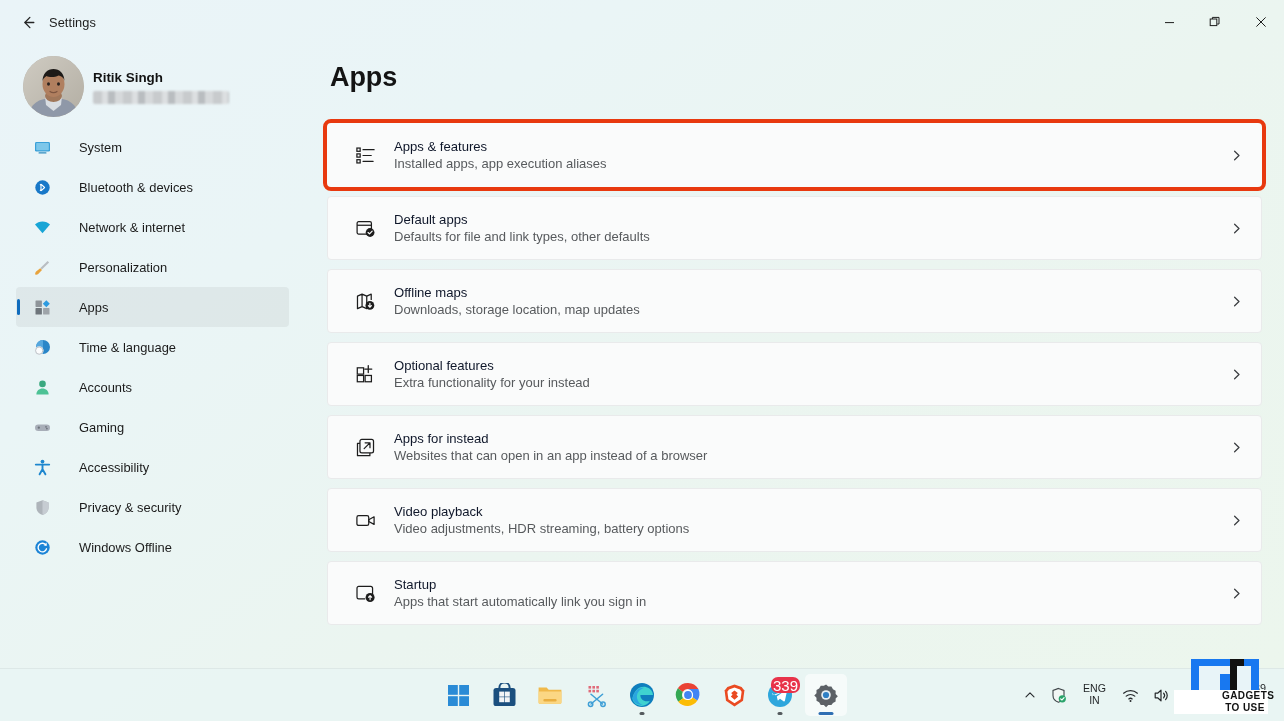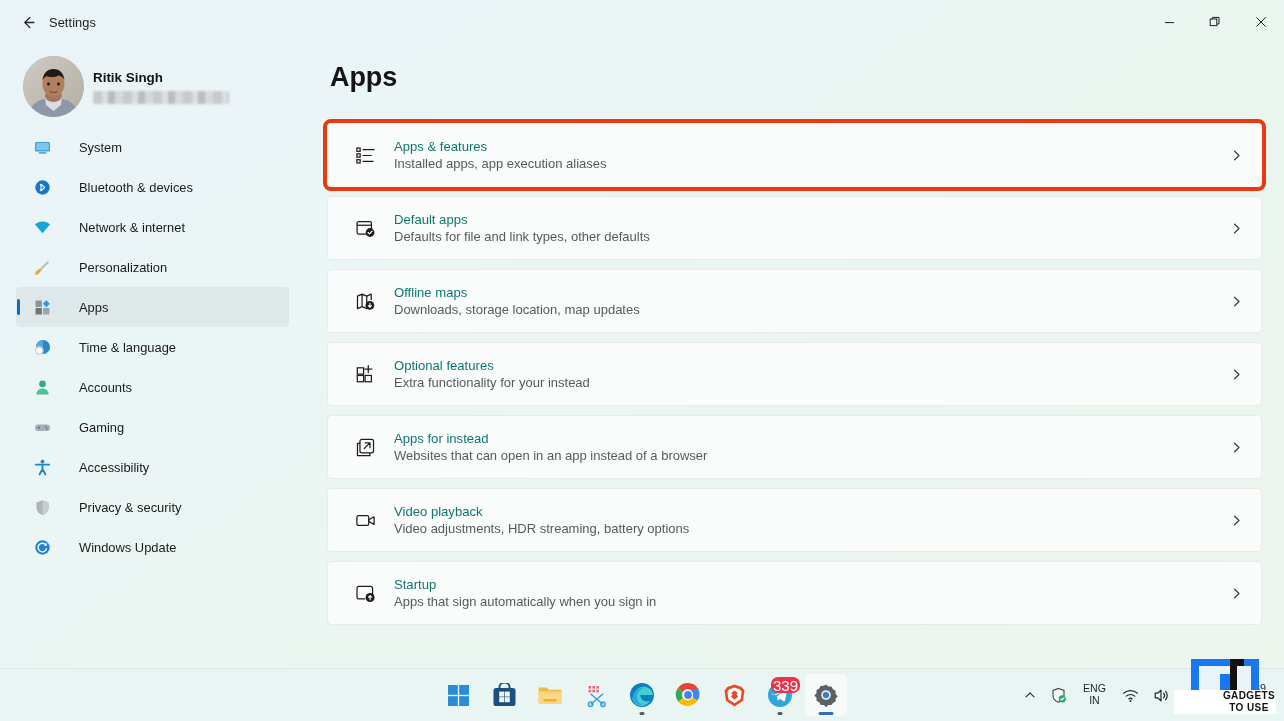--- a/index.html
+++ b/index.html
@@ -205,21 +205,21 @@
     width: 22px; height: 22px;
     flex: 0 0 22px;
     margin: 0 18px 0 10px;
     display: flex; align-items: center; justify-content: center;
     color: #1d1d1d;
   }
   .card-ico svg { display: block; }
   .card-text { display: flex; flex-direction: column; gap: 3px; min-width: 0; }
   .card-title {
     font-size: 13.1px;
-    color: #0f766e;
+    color: #0f172a;
     line-height: 1.15;
   }
   .card-sub {
     font-size: 13px;
     color: #575a5d;
     line-height: 1.15;
   }
   .card-chev {
     margin-left: auto;
     color: #3b3e41;
@@ -316,21 +316,21 @@
   .watermark {
     position: absolute;
     right: 8px; bottom: 6px;
     width: 102px; height: 56px;
     pointer-events: none;
     z-index: 9;
   }
   .wm-text {
     position: absolute;
     left: 0; bottom: 1px;
-    width: 102px;
+    width: 94px;
     text-align: center;
     font-size: 10px;
     font-weight: bold;
     letter-spacing: .4px;
     color: #111;
     background: #fff;
     line-height: 12px;
     padding-left: 48px;
   }
 </style>
@@ -517,21 +517,21 @@
           </div>
 
           <div class="nav-item">
             <span class="nav-ico">
               <svg width="17" height="17" viewBox="0 0 17 17">
                 <circle cx="8.5" cy="8.5" r="7.2" fill="#1c84d6"></circle>
                 <path d="M12 6.2a4.3 4.3 0 1 0 .5 3.6" stroke="#fff" stroke-width="1.35" fill="none" stroke-linecap="round"></path>
                 <path d="M12.6 3.6v3h-3z" fill="#fff"></path>
               </svg>
             </span>
-            <span>Windows Update</span>
+            <span>Windows Offline</span>
           </div>
 
         </div>
       </div>
 
       <div class="main">
         <div class="page-title">Apps</div>
 
         <div class="cards">
 
@@ -655,21 +655,21 @@
           <div class="card">
             <span class="card-ico">
               <svg width="21" height="21" viewBox="0 0 22 22" fill="none">
                 <path d="M18.4 11.4V5.4a1.8 1.8 0 0 0-1.8-1.8H3.9A1.8 1.8 0 0 0 2.1 5.4v9.4a1.8 1.8 0 0 0 1.8 1.8h6.4" stroke="#1d1d1d" stroke-width="1.3" stroke-linecap="round" stroke-linejoin="round"></path>
                 <circle cx="15.8" cy="15.2" r="4.7" fill="#1d1d1d"></circle>
                 <path d="M15.8 17.5v-4.2m0 0-1.6 1.6m1.6-1.6 1.6 1.6" stroke="#fff" stroke-width="1.2" fill="none" stroke-linecap="round" stroke-linejoin="round"></path>
               </svg>
             </span>
             <div class="card-text">
               <div class="card-title">Startup</div>
-              <div class="card-sub">Apps that sign automatically when you sign in</div>
+              <div class="card-sub">Apps that start automatically link you sign in</div>
             </div>
             <span class="card-chev">
               <svg width="13" height="13" viewBox="0 0 13 13" fill="none">
                 <path d="M4.6 2.2 9 6.5l-4.4 4.3" stroke="#3b3e41" stroke-width="1.25" stroke-linecap="round" stroke-linejoin="round"></path>
               </svg>
             </span>
           </div>
 
         </div>
       </div>

